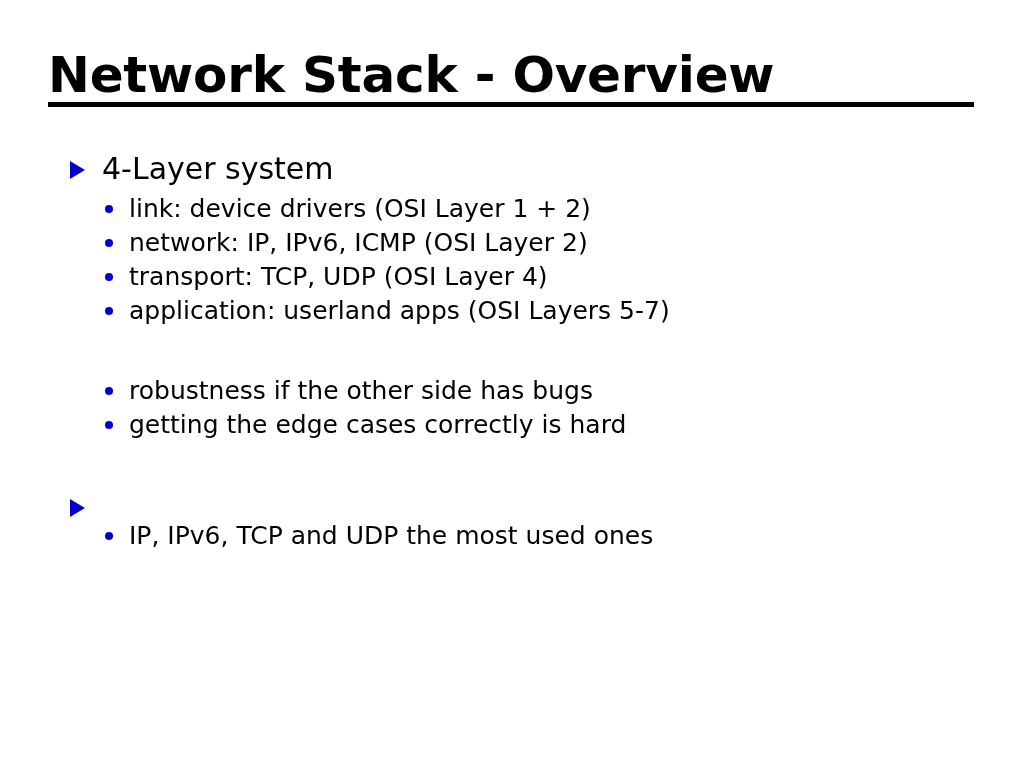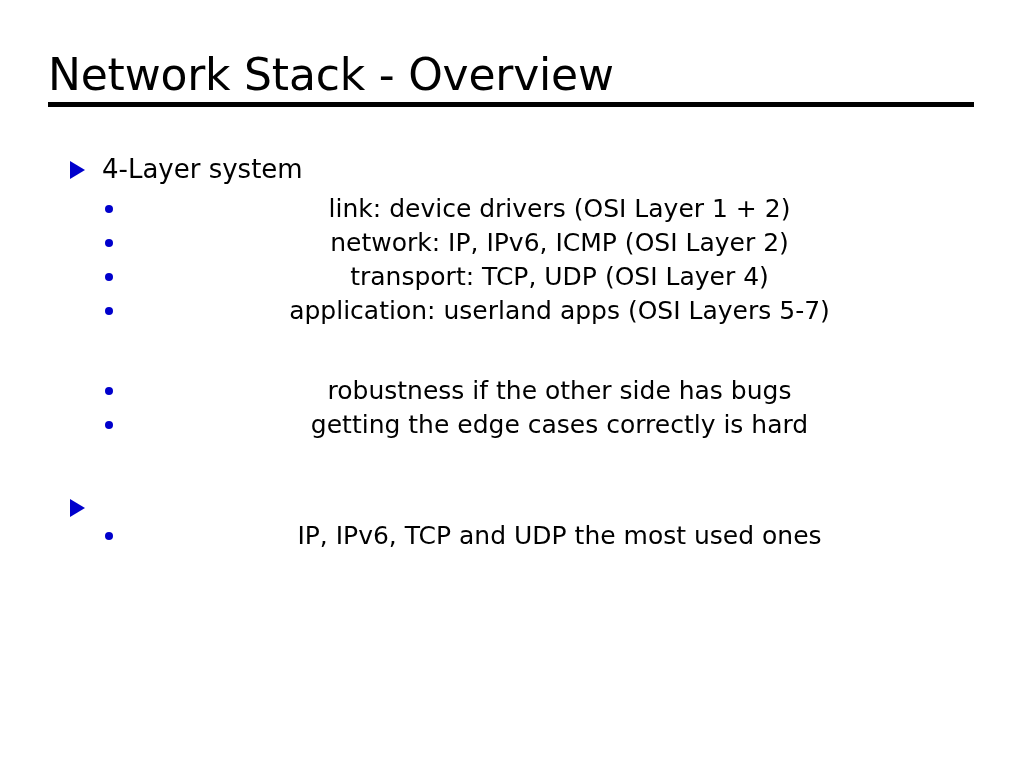--- a/index.html
+++ b/index.html
@@ -24,23 +24,23 @@
 
   
   .title-block {
     position: absolute;
     left: 48px;
     top: 48px;
     width: 926px;
   }
   .slide-title {
     font-family: "DejaVu Sans", sans-serif;
-    font-size: 44px;
+    font-size: 50px;
     line-height: 54px;
-    font-weight: 400;
+    font-weight: 700;
     color: #000000;
     letter-spacing: -0.2px;
     white-space: nowrap;
   }
   .title-rule {
     margin-top: 0px;
     width: 926px;
     height: 5px;
     background: #000000;
   }
@@ -57,21 +57,21 @@
     margin-bottom: 26px;
   }
   .group:last-child {
     margin-bottom: 0;
   }
 
   
   .lvl1 {
     display: flex;
     align-items: flex-start;
-    font-size: 26px;
+    font-size: 30px;
     line-height: 42px;
     color: #000000;
   }
   .lvl1-marker {
     flex: 0 0 auto;
     width: 32px;
     display: block;
     padding-top: 13px;
     line-height: 0;
   }
@@ -84,21 +84,20 @@
     border-left: 15px solid #0000cc;
   }
   .lvl1-text {
     flex: 1 1 auto;
     max-width: 800px;
   }
 
   
   .lvl2-list {
     margin-top: 2px;
-    text-align: center;
   }
   .lvl2 {
     display: flex;
     align-items: flex-start;
     font-size: 25px;
     line-height: 34px;
     color: #000000;
   }
   .lvl2-marker {
     flex: 0 0 auto;

